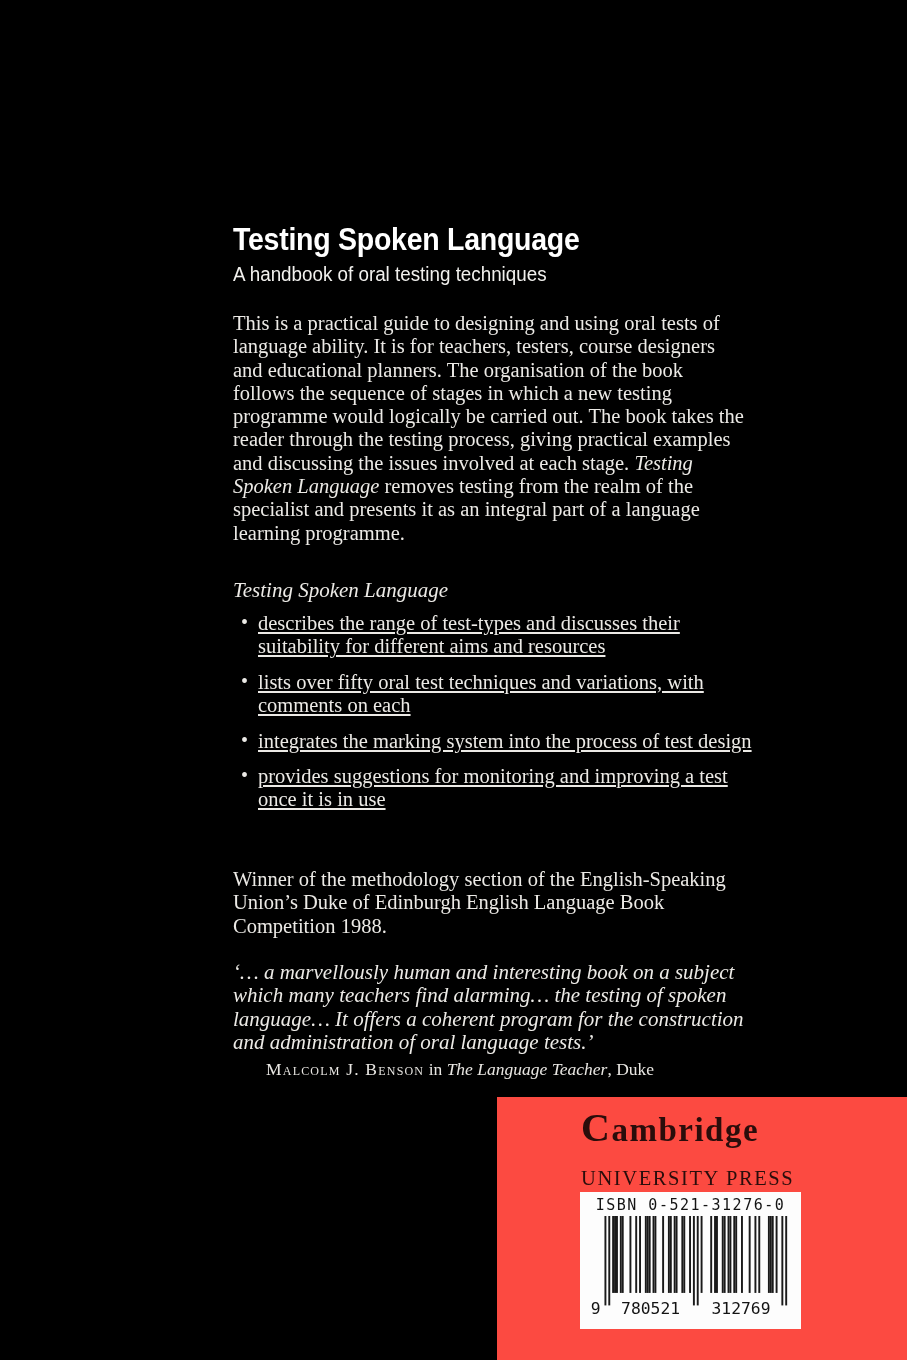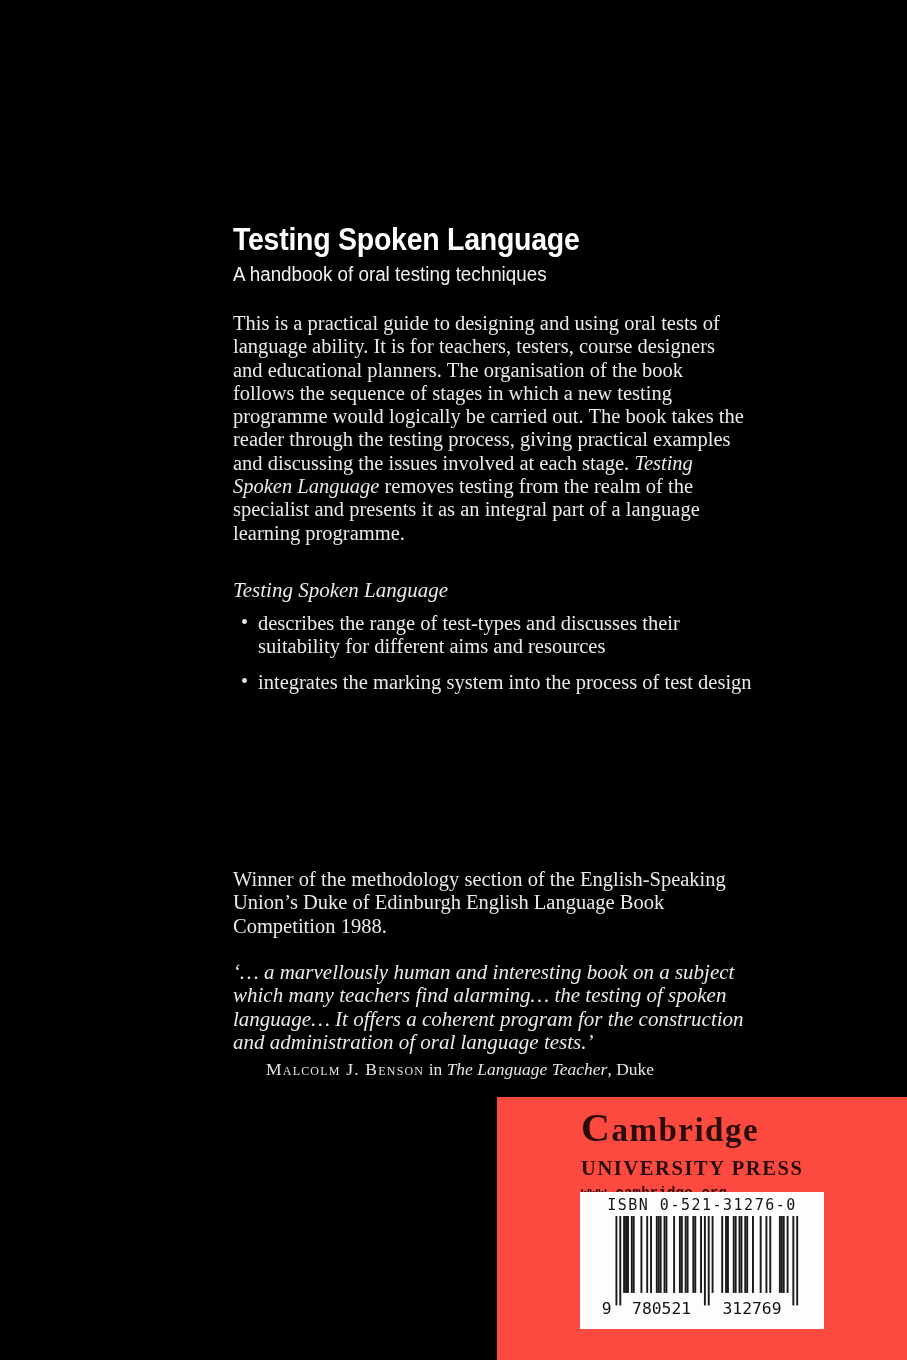--- a/index.html
+++ b/index.html
@@ -23,21 +23,21 @@
   .subtitle{
     top:263px;
     font-family:"Liberation Sans","DejaVu Sans",sans-serif;
     font-weight:400;font-size:20px;color:#f2f1ee;
     white-space:nowrap;transform:scaleX(0.94);transform-origin:left top;
   }
   .desc{top:312px;width:512px;font-size:20.5px;line-height:23.3px;}
   .feat-heading{top:578px;font-size:21px;font-style:italic;}
   ul.features{
     top:612px;width:505px;list-style:none;padding:0 0 0 25px;margin:0;
-    font-size:20.5px;line-height:23.4px;
+    font-size:20.5px;line-height:23.4px;text-decoration:underline;
   }
   ul.features li{position:relative;margin-bottom:12px;}
   ul.features li::before{
     content:"\2022";position:absolute;left:-17px;top:-1px;font-size:20px;color:#eceae6;
   }
   .award{top:868px;width:505px;font-size:20.5px;line-height:23.3px;}
   .quote{top:961px;width:512px;font-size:21px;line-height:23.3px;font-style:italic;}
   .attribution{top:1059px;width:490px;padding-left:33px;font-size:17.5px;color:#e8e6e2;}
   .attribution .sc{font-variant:small-caps;letter-spacing:1.2px;}
 
@@ -47,28 +47,28 @@
   }
   .publisher-logo{
     position:absolute;left:84px;top:10px;color:#2a0d0b;
     font-family:"Liberation Serif","DejaVu Serif",serif;
   }
   .cambridge{
     font-size:33px;font-weight:700;letter-spacing:1.5px;line-height:1.05;
   }
   .cambridge::first-letter{font-size:40px;}
   .univ{
-    font-size:20.5px;font-weight:700;letter-spacing:1.6px;margin-top:8px;
+    font-size:20.5px;font-weight:400;letter-spacing:1.6px;margin-top:18px;
   }
   .site{
     font-family:Liberation Mono, monospace;
     font-size:14px;font-weight:700;margin-top:5px;letter-spacing:0.2px;
   }
   .barcode-box{
-    position:absolute;left:83px;top:95px;width:244px;height:137px;
+    position:absolute;left:83px;top:95px;width:221px;height:137px;
     background:#fdfdfd;box-sizing:border-box;padding-top:4px;text-align:center;
   }
   .isbn{
     font-family:"DejaVu Sans Mono","Liberation Mono",monospace;
     font-size:15px;letter-spacing:1.5px;color:#141414;white-space:nowrap;
   }
   .barcode-box svg{display:block;margin:2px auto 0 auto;}
 </style>
 </head>
 <body>
@@ -78,21 +78,23 @@
   <main class="content">
     <h1 class="title">Testing Spoken Language</h1>
     <div class="subtitle">A handbook of oral testing techniques</div>
 
     <p class="desc"><span>This is a practical guide to designing and using oral tests of language ability. It is for teachers, testers, course designers and educational planners. The organisation of the book follows the sequence of stages in which a new testing programme would logically be carried out. The book takes the reader through the testing process, giving practical examples and discussing the issues involved at each stage. </span><em>Testing Spoken Language</em><span> removes testing from the realm of the specialist and presents it as an integral part of a language learning programme.</span></p>
 
     <p class="feat-heading">Testing Spoken Language</p>
 
     <ul class="features">
       <li><span>describes the range of test-types and discusses their suitability for different aims and resources</span></li>
+      <li><span>lists over fifty oral test techniques and variations, with comments on each</span></li>
       <li><span>integrates the marking system into the process of test design</span></li>
+      <li><span>provides suggestions for monitoring and improving a test once it is in use</span></li>
     </ul>
 
     <p class="award">Winner of the methodology section of the English-Speaking Union’s Duke of Edinburgh English Language Book Competition 1988.</p>
 
     <p class="quote">‘… a marvellously human and interesting book on a subject which many teachers find alarming… the testing of spoken language… It offers a coherent program for the construction and administration of oral language tests.’</p>
 
     <p class="attribution"><span class="sc">Malcolm J. Benson</span> <span>in</span> <em>The Language Teacher</em><span>, Duke</span></p>
   </main>
 
   <section class="publisher-panel" style="background: rgb(252, 74, 65);">

